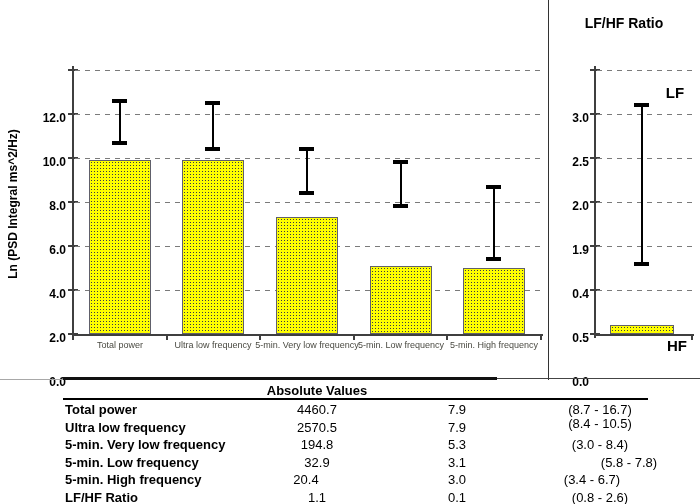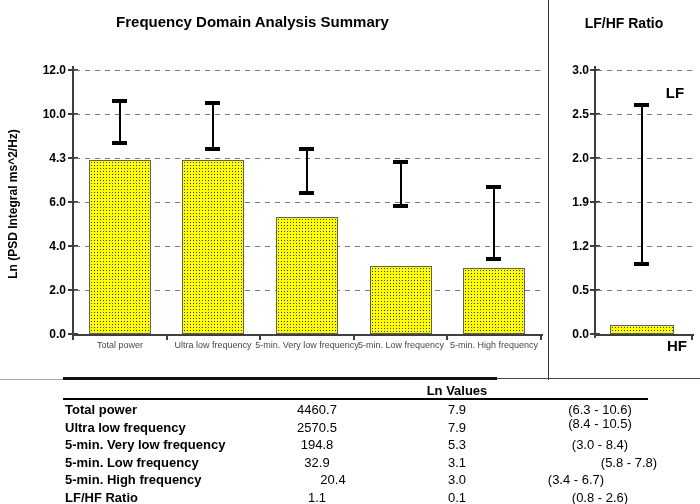--- a/index.html
+++ b/index.html
@@ -7,21 +7,21 @@
     position:relative;width:700px;height:504px;background:#ffffff;
     font-family:"Liberation Sans", sans-serif;overflow:hidden;color:#000;
   }
   .abs{position:absolute;}
   .chart-title{position:absolute;text-align:center;font-weight:bold;font-size:15px;}
   .chart-title.ratio{font-size:14px;}
   .y-axis-title{
     position:absolute;font-weight:bold;font-size:12px;white-space:nowrap;
     transform:translate(-50%,-50%) rotate(-90deg);
   }
-  .ylab{position:absolute;font-weight:bold;font-size:12px;text-align:right;height:14px;line-height:14px;}
+  .ylab{position:absolute;font-weight:bold;font-size:12px;text-align:right;height:14px;line-height:14px;margin-top:48px;}
   .grid{position:absolute;height:1px;
     background:repeating-linear-gradient(to right,#7a7a7a 0,#7a7a7a 5px,transparent 5px,transparent 10px);}
   .axis{position:absolute;background:#3f3f3f;}
   .tick{position:absolute;background:#3f3f3f;}
   .bar{position:absolute;background-color:#ffff00;border:1px solid #60606a;
     background-image:radial-gradient(circle,#3a3a4a 0.8px,transparent 0.9px);
     background-size:3px 3px;box-sizing:border-box;}
   .ebstem{position:absolute;background:#000;}
   .ebcap{position:absolute;background:#000;width:15px;height:4px;}
   .cat{position:absolute;font-size:9px;line-height:10px;text-align:center;color:#4a4a42;}
@@ -29,32 +29,31 @@
   .rule{position:absolute;}
   .th{position:absolute;font-weight:bold;font-size:13px;text-align:center;height:16px;line-height:16px;}
   .td{position:absolute;font-size:13px;text-align:center;height:17px;line-height:17px;}
   .td.rowlab{text-align:left;font-weight:bold;}
 </style>
 </head>
 <body>
 
 <div class="screen">
 
-  <div class="chart-title" style="left:0;top:13px;width:505px;">Frequency Domain Analysis Summary</div>
 
   <div class="y-axis-title" style="left:13px;top:204px;">Ln (PSD Integral ms^2/Hz)</div>
 
   <div id="main-plot" class="abs" style="left:0;top:0;width:700px;height:504px;">
       <div class="ylab" style="left: 28px; top: 63px; width: 38px;">12.0</div>
       <div class="tick" style="left: 68px; top: 69px; width: 10px; height: 2px;"></div>
       <div class="grid" style="left: 75px; top: 70px; width: 466px;"></div>
       <div class="ylab" style="left: 28px; top: 107px; width: 38px;">10.0</div>
       <div class="tick" style="left: 68px; top: 113px; width: 10px; height: 2px;"></div>
       <div class="grid" style="left: 75px; top: 114px; width: 466px;"></div>
-      <div class="ylab" style="left: 28px; top: 151px; width: 38px;">4.3</div>
+      <div class="ylab" style="left: 28px; top: 151px; width: 38px;">8.0</div>
       <div class="tick" style="left: 68px; top: 157px; width: 10px; height: 2px;"></div>
       <div class="grid" style="left: 75px; top: 158px; width: 466px;"></div>
       <div class="ylab" style="left: 28px; top: 195px; width: 38px;">6.0</div>
       <div class="tick" style="left: 68px; top: 201px; width: 10px; height: 2px;"></div>
       <div class="grid" style="left: 75px; top: 202px; width: 466px;"></div>
       <div class="ylab" style="left: 28px; top: 239px; width: 38px;">4.0</div>
       <div class="tick" style="left: 68px; top: 245px; width: 10px; height: 2px;"></div>
       <div class="grid" style="left: 75px; top: 246px; width: 466px;"></div>
       <div class="ylab" style="left: 28px; top: 283px; width: 38px;">2.0</div>
       <div class="tick" style="left: 68px; top: 289px; width: 10px; height: 2px;"></div>
@@ -106,21 +105,21 @@
       <div class="grid" style="left: 597px; top: 70px; width: 95px;"></div>
       <div class="ylab" style="left: 553px; top: 107px; width: 36px;">2.5</div>
       <div class="tick" style="left: 590px; top: 113px; width: 10px; height: 2px;"></div>
       <div class="grid" style="left: 597px; top: 114px; width: 95px;"></div>
       <div class="ylab" style="left: 553px; top: 151px; width: 36px;">2.0</div>
       <div class="tick" style="left: 590px; top: 157px; width: 10px; height: 2px;"></div>
       <div class="grid" style="left: 597px; top: 158px; width: 95px;"></div>
       <div class="ylab" style="left: 553px; top: 195px; width: 36px;">1.9</div>
       <div class="tick" style="left: 590px; top: 201px; width: 10px; height: 2px;"></div>
       <div class="grid" style="left: 597px; top: 202px; width: 95px;"></div>
-      <div class="ylab" style="left: 553px; top: 239px; width: 36px;">1.2</div>
+      <div class="ylab" style="left: 553px; top: 239px; width: 36px;">0.4</div>
       <div class="tick" style="left: 590px; top: 245px; width: 10px; height: 2px;"></div>
       <div class="grid" style="left: 597px; top: 246px; width: 95px;"></div>
       <div class="ylab" style="left: 553px; top: 283px; width: 36px;">0.5</div>
       <div class="tick" style="left: 590px; top: 289px; width: 10px; height: 2px;"></div>
       <div class="grid" style="left: 597px; top: 290px; width: 95px;"></div>
       <div class="ylab" style="left: 553px; top: 327px; width: 36px;">0.0</div>
       <div class="tick" style="left: 590px; top: 333px; width: 10px; height: 2px;"></div>
       <div class="axis" style="left: 594px; top: 66px; width: 2px; height: 272px;"></div>
       <div class="axis" style="left: 594px; top: 334px; width: 100px; height: 2px;"></div>
       <div class="tick" style="left: 691px; top: 334px; width: 2px; height: 6px;"></div>
@@ -129,29 +128,29 @@
       <div class="ebcap" style="left: 634px; top: 103px;"></div>
       <div class="ebcap" style="left: 634px; top: 262px;"></div>
       <div class="corner-lab" style="left: 660px; top: 84px; width: 30px;">LF</div>
       <div class="corner-lab" style="left: 660px; top: 337px; width: 34px;">HF</div>
     </div>
 
   <div class="rule" style="left:0;top:379px;width:63px;height:1px;background:#a8a8a8;"></div>
   <div class="rule" style="left:63px;top:377px;width:434px;height:3px;background:#111;"></div>
   <div class="rule" style="left:497px;top:378px;width:203px;height:1px;background:#444;"></div>
 
-  <div class="th" style="left:397px;top:383px;width:120px;">Ln Values</div>
+  <div class="th" style="left:237px;top:383px;width:160px;">Absolute Values</div>
   <div class="rule" style="left:63px;top:398px;width:585px;height:2px;background:#000;"></div>
 
   <div id="summary-table" class="abs" style="left:0;top:0;width:700px;height:504px;">
       <div>
         <div class="td rowlab" style="left: 65px; top: 401px; width: 200px;">Total power</div>
         <div class="td" style="left: 237px; top: 401px; width: 160px;">4460.7</div>
         <div class="td" style="left: 397px; top: 401px; width: 120px;">7.9</div>
-        <div class="td" style="left: 520px; top: 401px; width: 160px;">(6.3 - 10.6)</div>
+        <div class="td" style="left: 520px; top: 401px; width: 160px;">(8.7 - 16.7)</div>
       </div>
       <div>
         <div class="td rowlab" style="left: 65px; top: 419px; width: 200px;">Ultra low frequency</div>
         <div class="td" style="left: 237px; top: 419px; width: 160px;">2570.5</div>
         <div class="td" style="left: 397px; top: 419px; width: 120px;">7.9</div>
         <div class="td" style="left: 520px; top: 415px; width: 160px;">(8.4 - 10.5)</div>
       </div>
       <div>
         <div class="td rowlab" style="left: 65px; top: 436px; width: 200px;">5-min. Very low frequency</div>
         <div class="td" style="left: 237px; top: 436px; width: 160px;">194.8</div>
@@ -159,23 +158,23 @@
         <div class="td" style="left: 520px; top: 436px; width: 160px;">(3.0 - 8.4)</div>
       </div>
       <div>
         <div class="td rowlab" style="left: 65px; top: 454px; width: 200px;">5-min. Low frequency</div>
         <div class="td" style="left: 237px; top: 454px; width: 160px;">32.9</div>
         <div class="td" style="left: 397px; top: 454px; width: 120px;">3.1</div>
         <div class="td" style="left: 549px; top: 454px; width: 160px;">(5.8 - 7.8)</div>
       </div>
       <div>
         <div class="td rowlab" style="left: 65px; top: 471px; width: 200px;">5-min. High frequency</div>
-        <div class="td" style="left: 253px; top: 471px; width: 160px;">20.4</div>
+        <div class="td" style="left: 226px; top: 471px; width: 160px;">20.4</div>
         <div class="td" style="left: 397px; top: 471px; width: 120px;">3.0</div>
-        <div class="td" style="left: 496px; top: 471px; width: 160px;">(3.4 - 6.7)</div>
+        <div class="td" style="left: 512px; top: 471px; width: 160px;">(3.4 - 6.7)</div>
       </div>
       <div>
         <div class="td rowlab" style="left: 65px; top: 489px; width: 200px;">LF/HF Ratio</div>
         <div class="td" style="left: 237px; top: 489px; width: 160px;">1.1</div>
         <div class="td" style="left: 397px; top: 489px; width: 120px;">0.1</div>
         <div class="td" style="left: 520px; top: 489px; width: 160px;">(0.8 - 2.6)</div>
       </div>
     </div>
 </div>
 

